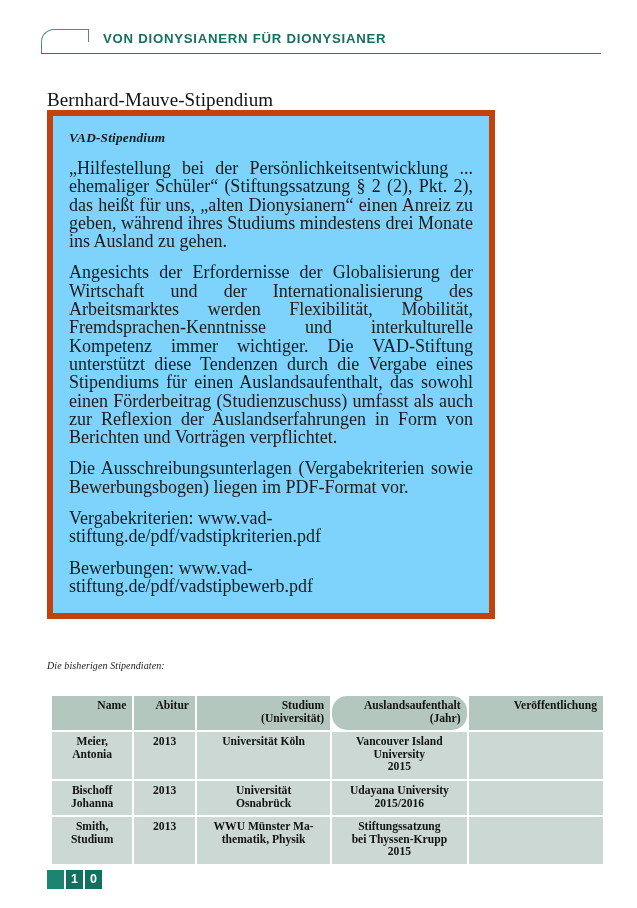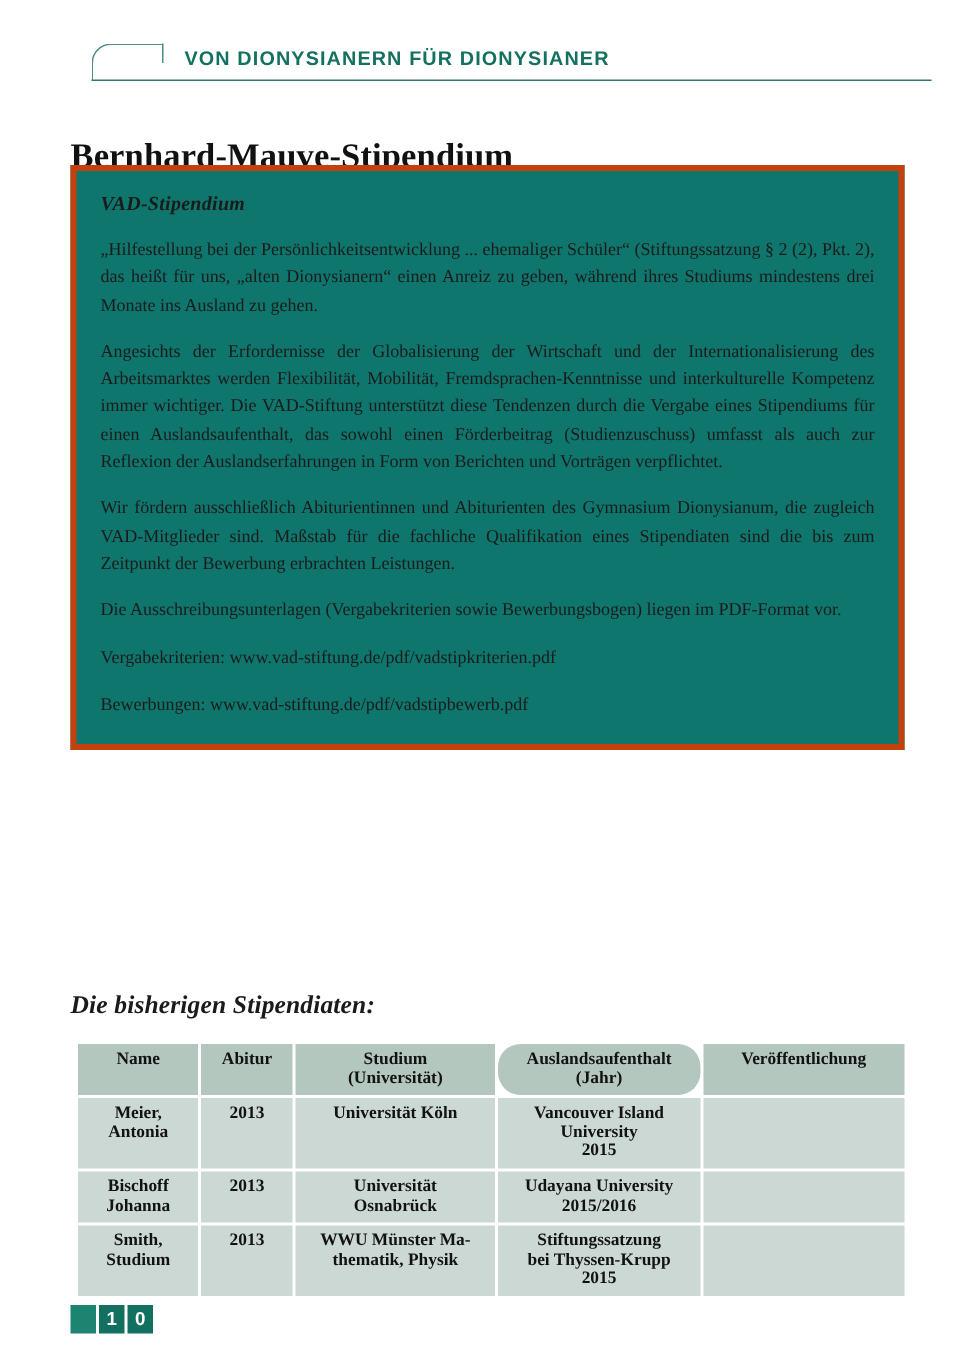--- a/index.html
+++ b/index.html
@@ -19,21 +19,21 @@
   .page {
     position: absolute;
     left: 0; top: 0;
     width: 637px;
     height: 908px;
   }
 
   
   .running-header {
     position: absolute;
-    left: 61px;
+    left: 41px;
     top: 27px;
     width: 560px;
     height: 32px;
   }
   .header-tab {
     position: absolute;
     left: 0;
     top: 2px;
     width: 48px;
     height: 25px;
@@ -70,87 +70,87 @@
     color: #14705f;
     line-height: 20px;
     white-space: nowrap;
   }
 
   
   .article-title {
     position: absolute;
     left: 47px;
     top: 76px;
-    font-size: 23px;
-    font-weight: bold;
+    font-size: 19px;
+    font-weight: normal;
     letter-spacing: 0.1px;
     color: #111111;
     white-space: nowrap;
   }
 
   
   .info-box {
     position: absolute;
     left: 47px;
     top: 110px;
-    width: 556px;
+    width: 448px;
     box-sizing: border-box;
-    background: #0f766e;
-    border: 4px solid #c2410c;
+    background: #7dd3fc;
+    border: 6px solid #c2410c;
     padding: 12px 16px 16px 16px;
   }
   .info-box-title {
     font-size: 13.3px;
     font-weight: bold;
     font-style: italic;
     margin: 2px 0 13px 0;
     letter-spacing: 0.2px;
   }
   .info-box p {
     margin: 0 0 13px 0;
-    font-size: 12px;
+    font-size: 18px;
     line-height: 18.3px;
     text-align: justify;
     hyphens: manual;
   }
   .info-box p.last {
     margin-bottom: 2px;
     margin-top: 12px;
   }
   .info-box p.plain {
     text-align: left;
   }
 
   
   .table-caption {
     position: absolute;
     left: 47px;
     top: 660px;
-    font-size: 17px;
-    font-weight: bold;
+    font-size: 10px;
+    font-weight: normal;
     font-style: italic;
     letter-spacing: 0.1px;
     white-space: nowrap;
   }
 
   table.stipendiaten {
     position: absolute;
     left: 50px;
     top: 694px;
     width: 555px;
     border-collapse: separate;
     border-spacing: 2px;
     background: #ffffff;
     font-size: 11.6px;
     font-weight: bold;
     line-height: 12.6px;
   }
   table.stipendiaten th {
     background: #b3c7bf;
-    text-align: center;
+    text-align: right;
     vertical-align: top;
     padding: 4px 6px 5px 6px;
     font-weight: bold;
     color: #121212;
     margin-top: 25px;
   }
   table.stipendiaten td {
     background: #ccd8d4;
     text-align: center;
     vertical-align: top;
@@ -195,21 +195,20 @@
     <div class="header-rule"></div>
     <div class="header-title">VON DIONYSIANERN FÜR DIONYSIANER</div>
   </div>
 
   <h1 class="article-title">Bernhard-Mauve-Stipendium</h1>
 
   <div class="info-box">
     <div class="info-box-title">VAD-Stipendium</div>
     <p>„Hilfestellung bei der Persönlichkeitsentwicklung ... ehemaliger Schüler“ (Stiftungssatzung § 2 (2), Pkt. 2), das heißt für uns, „alten Dionysianern“ einen Anreiz zu geben, während ihres Studiums mindestens drei Monate ins Ausland zu gehen.</p>
     <p>Angesichts der Erfordernisse der Globalisierung der Wirtschaft und der Internationalisierung des Arbeitsmarktes werden Flexibilität, Mobilität, Fremdsprachen-Kenntnisse und interkulturelle Kompetenz immer wichtiger. Die VAD-Stiftung unterstützt diese Tendenzen durch die Vergabe eines Stipendiums für einen Auslandsaufenthalt, das sowohl einen Förderbeitrag (Studienzuschuss) umfasst als auch zur Reflexion der Auslandserfahrungen in Form von Berichten und Vorträgen verpflichtet.</p>
-    <p>Wir fördern ausschließlich Abiturientinnen und Abiturienten des Gymnasium Dionysianum, die zugleich VAD-Mitglieder sind. Maßstab für die fachliche Qualifikation eines Stipendiaten sind die bis zum Zeitpunkt der Bewerbung erbrachten Leistungen.</p>
     <p>Die Ausschreibungsunterlagen (Vergabekriterien sowie Bewerbungsbogen) liegen im PDF-Format vor.</p>
     <p class="plain">Vergabekriterien: www.vad-stiftung.de/pdf/vadstipkriterien.pdf</p>
     <p class="plain last">Bewerbungen: www.vad-stiftung.de/pdf/vadstipbewerb.pdf</p>
   </div>
 
   <div class="table-caption">Die bisherigen Stipendiaten:</div>
 
   <table class="stipendiaten">
     <thead>
       <tr>

